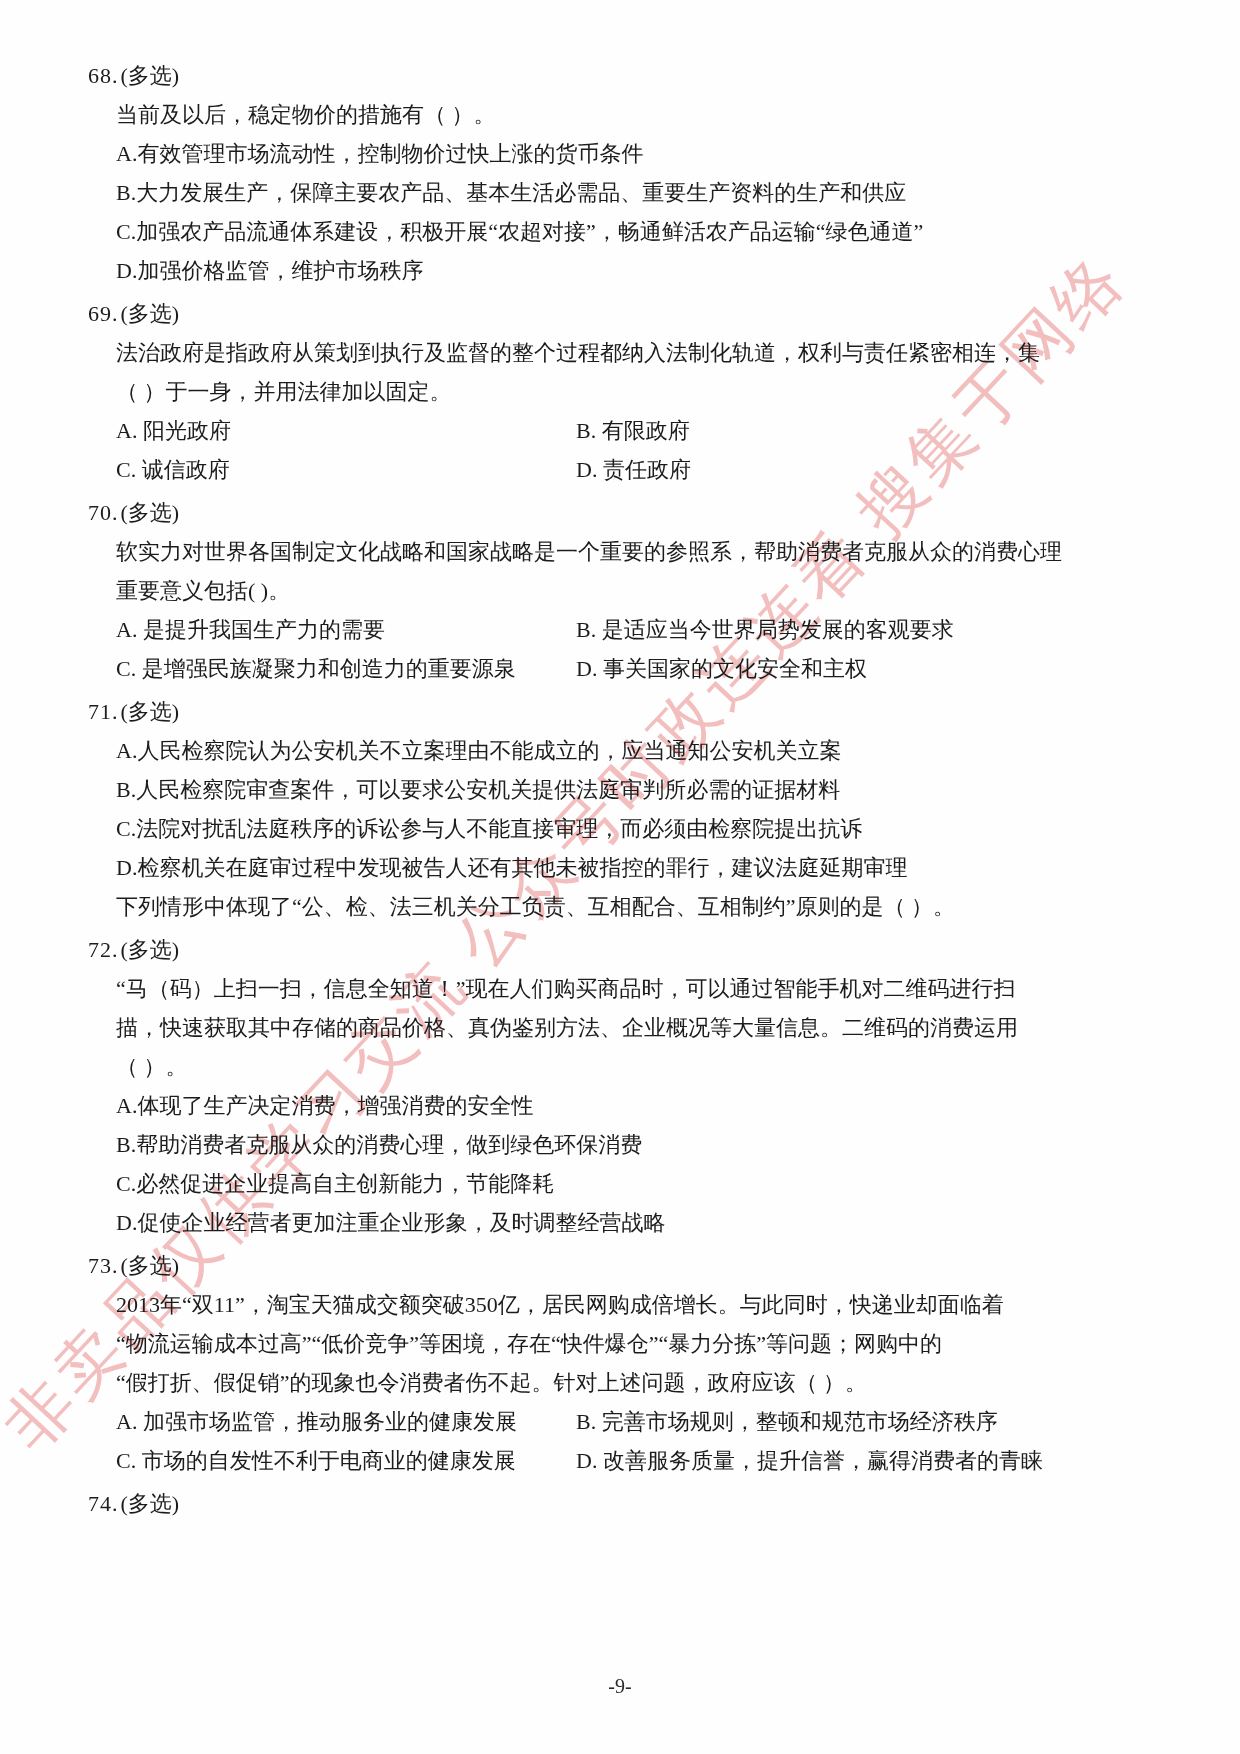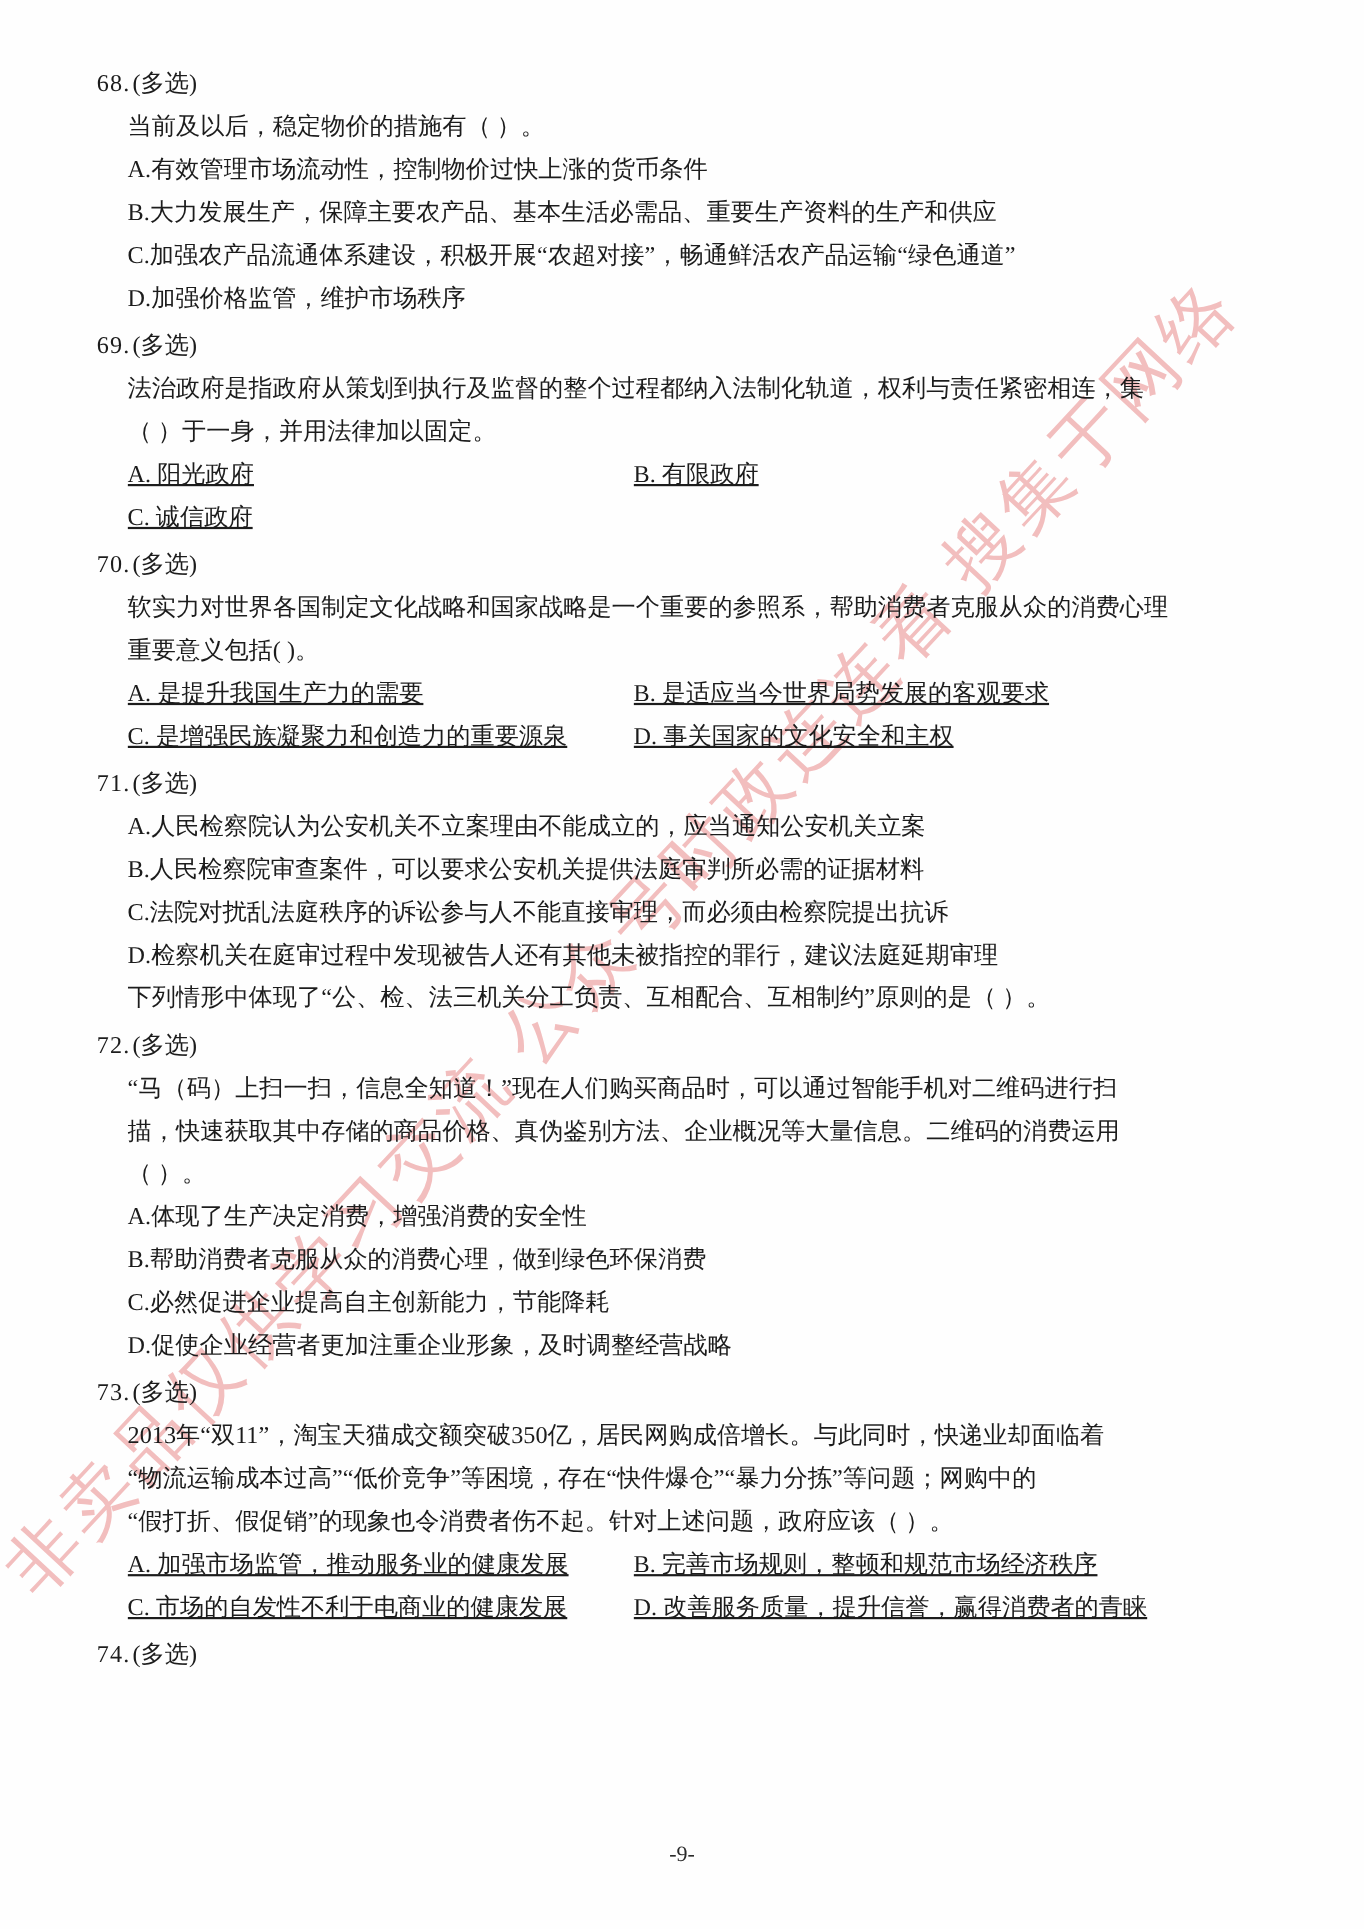--- a/index.html
+++ b/index.html
@@ -39,21 +39,20 @@
     line-height: 39px;
     white-space: nowrap;
     overflow: hidden;
   }
   .q-head .num { letter-spacing: 1px; }
   .q-head .qtype { margin-left: 2px; }
   .indent { margin-left: 28px; }
   .options-grid {
     display: grid;
     grid-template-columns: 460px auto;
-    text-decoration: underline;
   }
   .footer {
     position: absolute;
     bottom: 56px;
     left: 0;
     width: 100%;
     text-align: center;
     font-size: 20px;
     color: #2a2a2a;
     z-index: 1;
@@ -88,20 +87,21 @@
         <span class="num">69.</span><span class="qtype">(多选)</span>
       </div>
       <div class="indent">
         <div class="line">法治政府是指政府从策划到执行及监督的整个过程都纳入法制化轨道，权利与责任紧密相连，集</div>
         <div class="line">（ ）于一身，并用法律加以固定。</div>
       </div>
       <div class="indent options-grid">
         <div class="line">A. 阳光政府</div>
         <div class="line">B. 有限政府</div>
         <div class="line">C. 诚信政府</div>
+        <div class="line">D. 责任政府</div>
       </div>
     </section>
 
     <section class="question">
       <div class="line q-head">
         <span class="num">70.</span><span class="qtype">(多选)</span>
       </div>
       <div class="indent">
         <div class="line">软实力对世界各国制定文化战略和国家战略是一个重要的参照系，帮助消费者克服从众的消费心理</div>
         <div class="line">重要意义包括( )。</div>

